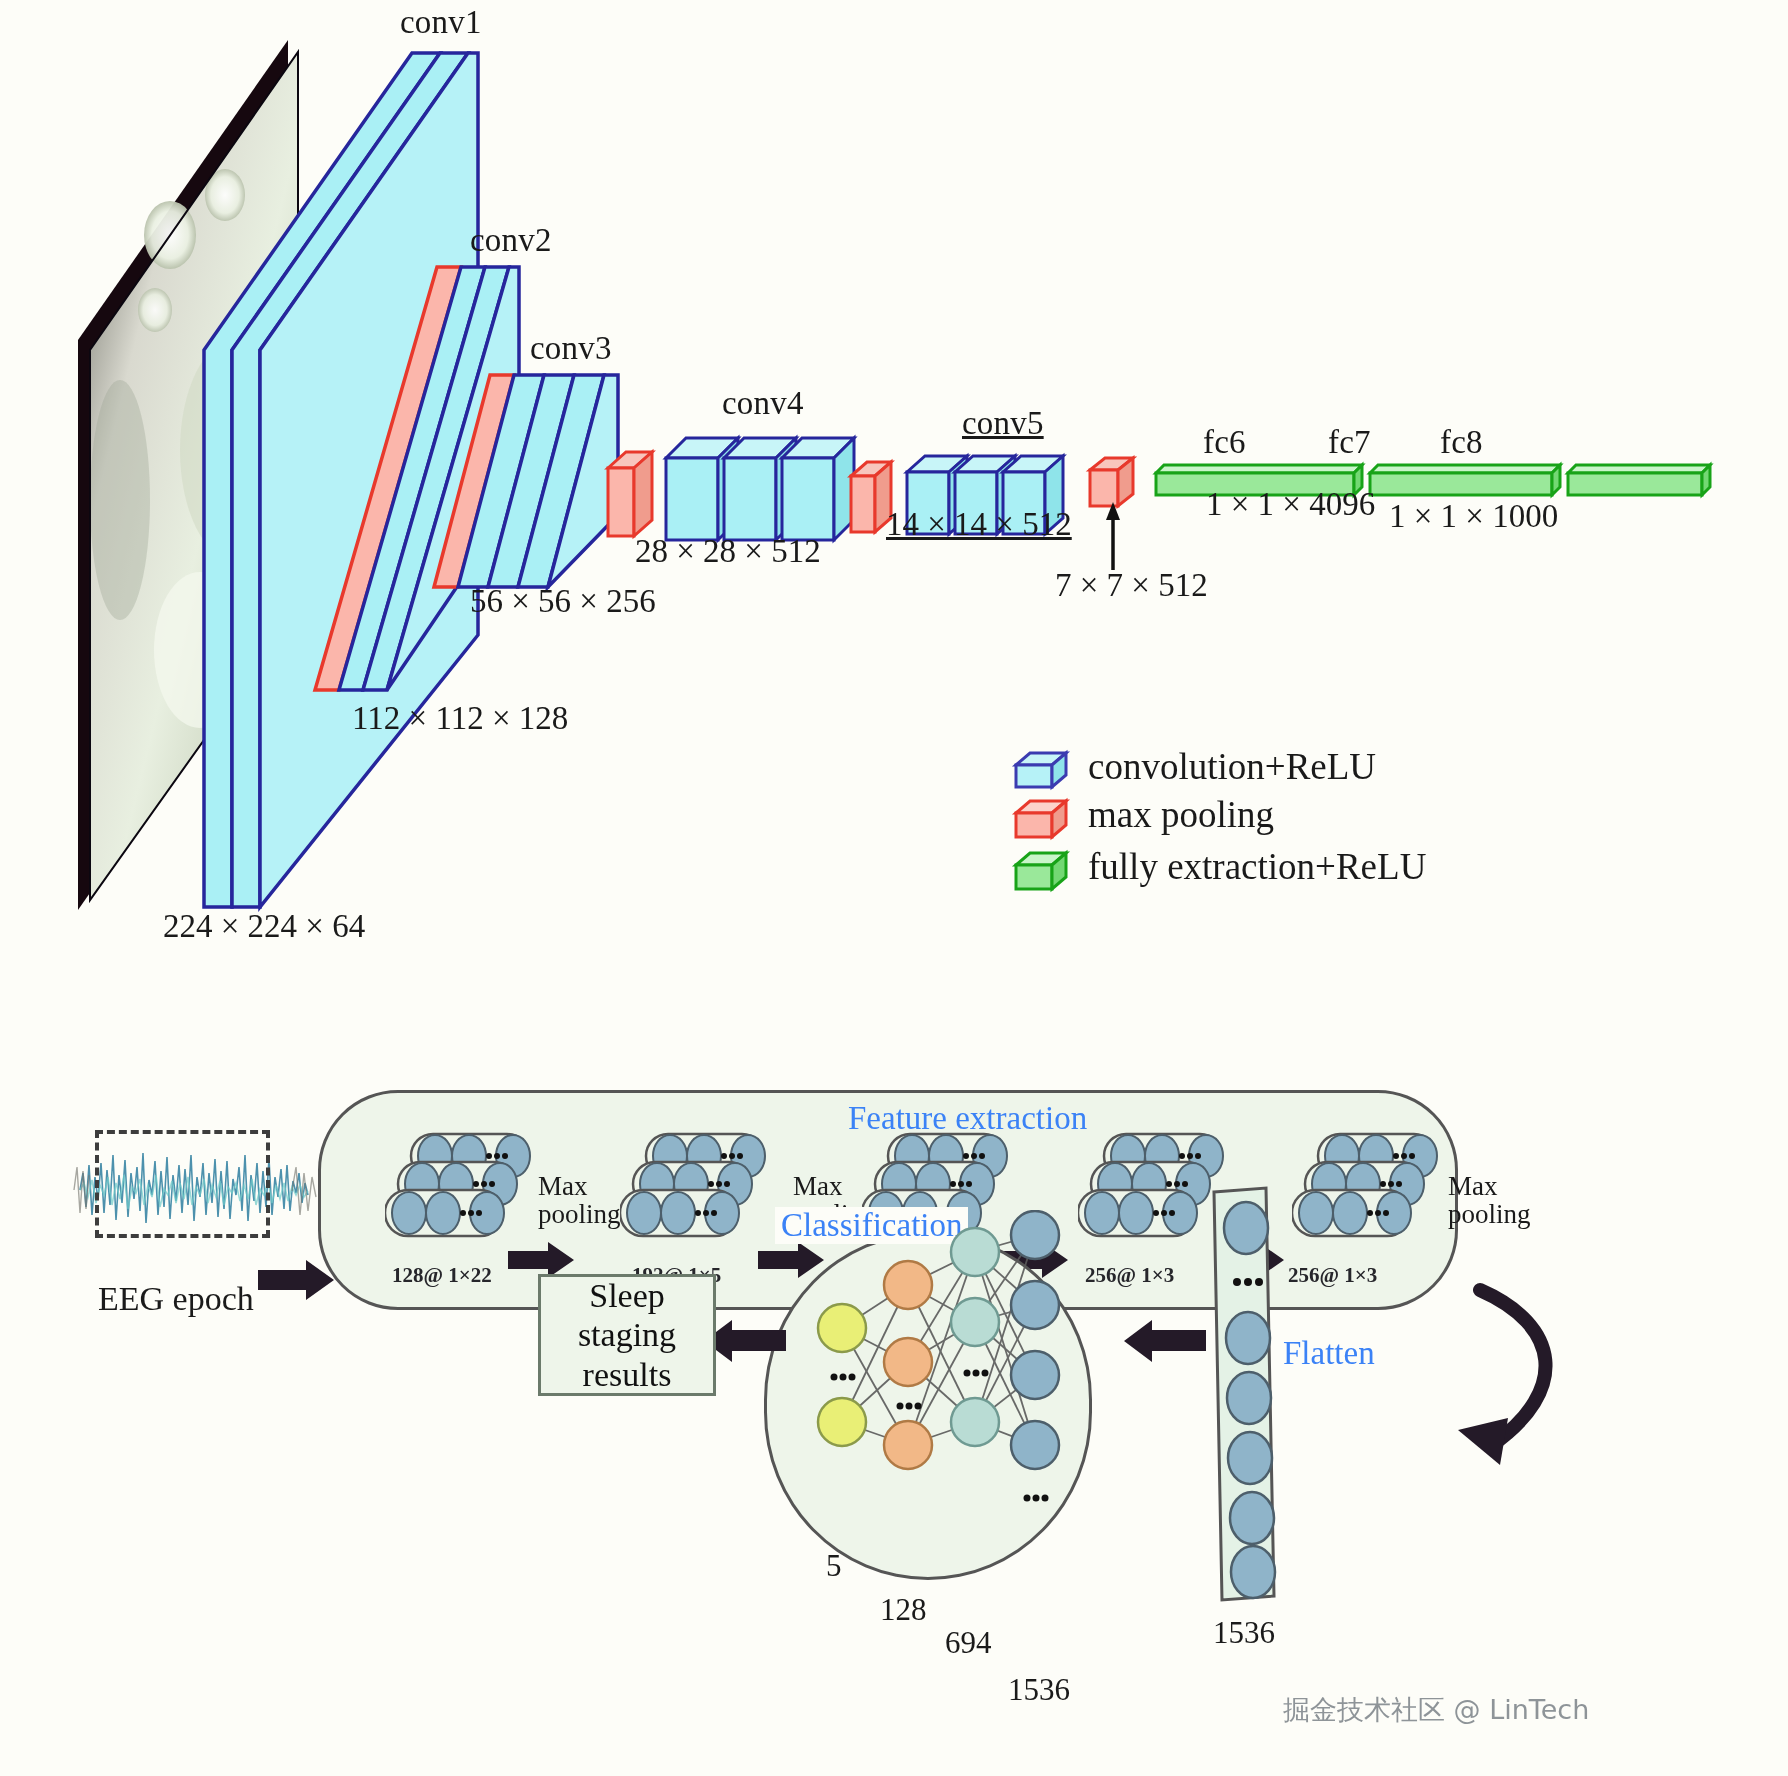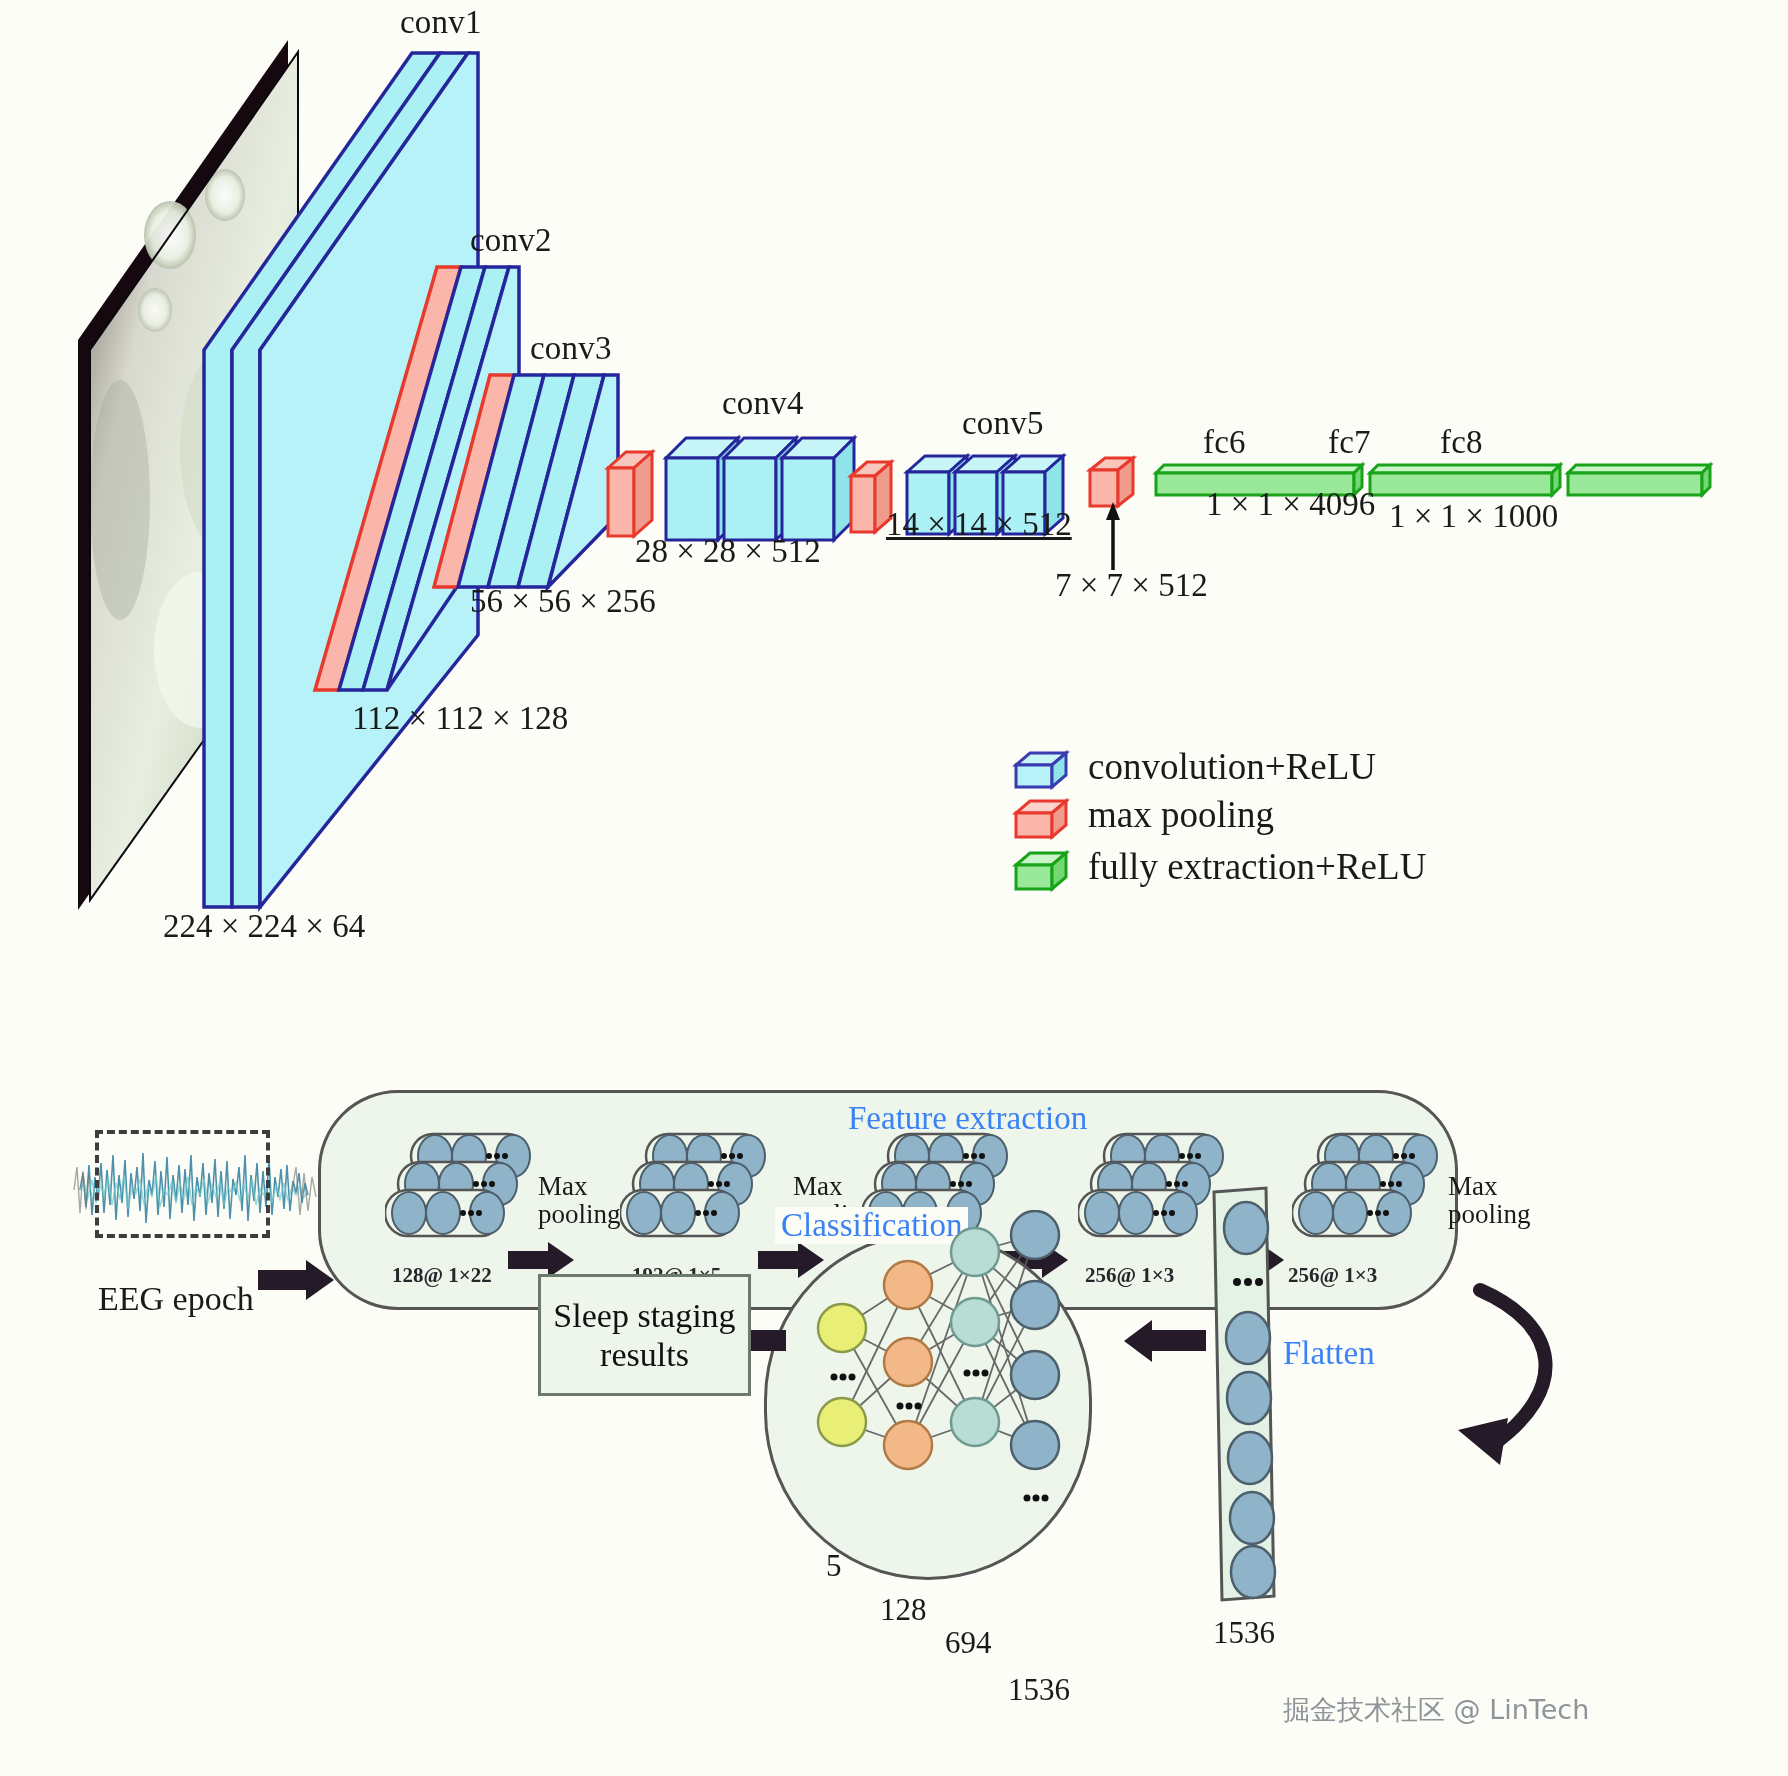--- a/index.html
+++ b/index.html
@@ -155,21 +155,21 @@
 
     <g>
       <polygon points="245,30 260,18 288,18 273,30" fill="#f8c6bd" stroke="#e8392c" stroke-width="3"></polygon>
       <rect x="245" y="30" width="28" height="36" fill="#fbb6ab" stroke="#e8392c" stroke-width="3"></rect>
       <polygon points="273,30 288,18 288,54 273,66" fill="#f09c8d" stroke="#e8392c" stroke-width="3"></polygon>
     </g>
 
     <line x1="268" y1="130" x2="268" y2="72" stroke="#111" stroke-width="3.5"></line>
     <polygon points="268,62 261,80 275,80" fill="#111"></polygon>
   </svg>
-  <div class="lbl conv-name" style="left:962px; top:405px;">conv5</div>
+  <div class="lbl conv-name" style="left:962px; top:405px;text-decoration:underline;">conv5</div>
   <div class="lbl dim-label" style="left:886px; top:506px;text-decoration:underline;">14 × 14 × 512</div>
   <div class="lbl dim-label" style="left:1055px; top:567px;">7 × 7 × 512</div>
 
   <svg class="abs" style="left:1150px; top:455px;" width="620" height="60">
     <g>
       <polygon points="6,18 14,10 212,10 204,18" fill="#c9f5c9" stroke="#18a318" stroke-width="3"></polygon>
       <rect x="6" y="18" width="198" height="22" fill="#9ae89a" stroke="#18a318" stroke-width="3"></rect>
       <polygon points="204,18 212,10 212,32 204,40" fill="#73d873" stroke="#18a318" stroke-width="3"></polygon>
     </g>
     <g>
@@ -519,21 +519,21 @@
   </svg>
   <div class="lbl node-num" style="left:826px; top:1548px;">5</div>
   <div class="lbl node-num" style="left:880px; top:1592px;">128</div>
   <div class="lbl node-num" style="left:945px; top:1625px;">694</div>
   <div class="lbl node-num" style="left:1008px; top:1672px;">1536</div>
 
   <svg class="abs" style="left:700px; top:1318px;" width="90" height="46">
     <polygon points="86,12 32,12 32,2 4,23 32,44 32,33 86,33" fill="#241a28"></polygon>
   </svg>
 
-  <div class="result-box" style="left:538px; top:1274px; width:213px; height:122px;">
+  <div class="result-box" style="left:538px; top:1274px; width:178px; height:122px;">
     <div>
       <div>Sleep staging</div>
       <div>results</div>
     </div>
   </div>
 
   <div class="watermark" style="left:1283px; top:1692px;">掘金技术社区 @ LinTech</div>
 </div>
 
 </body></html>

